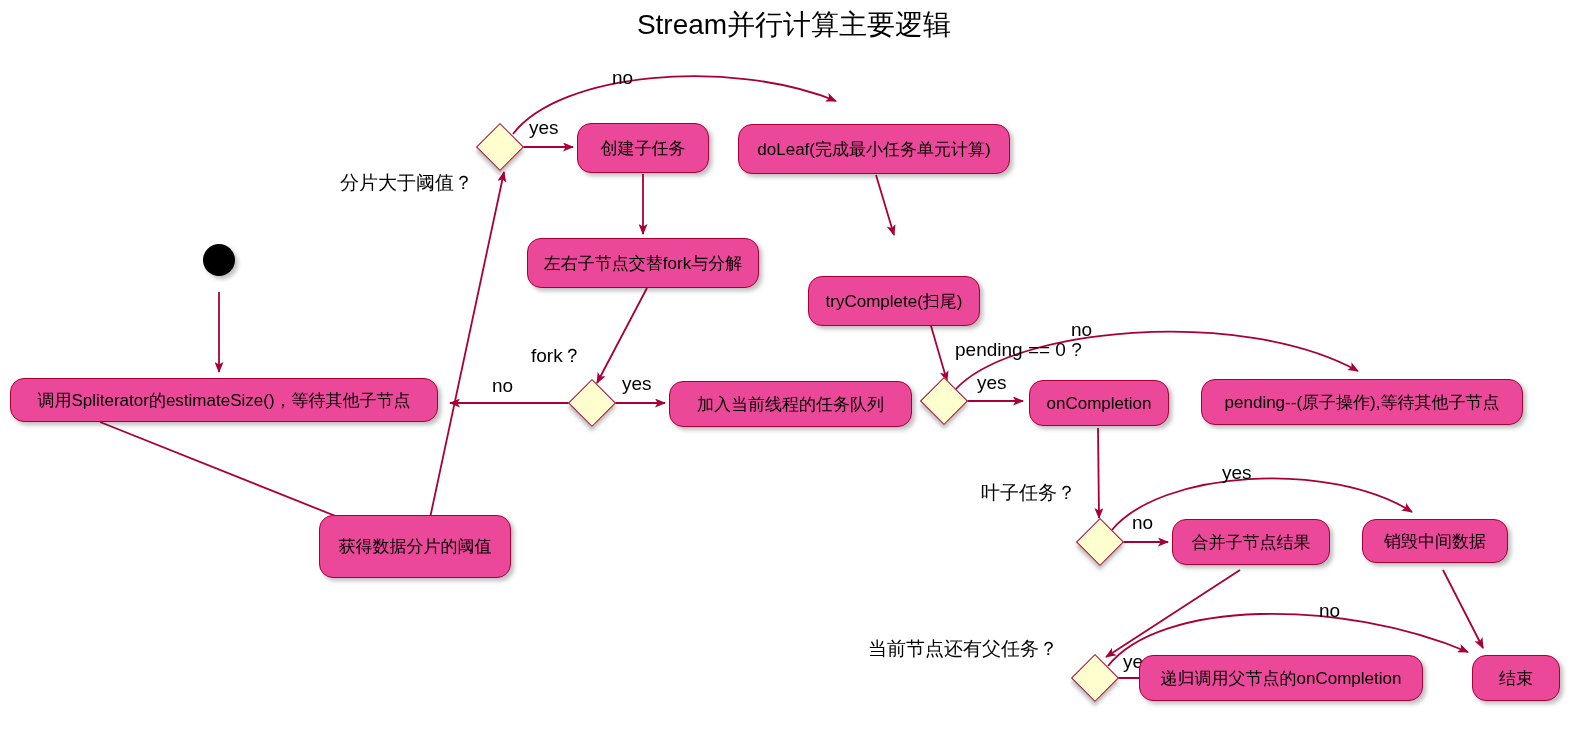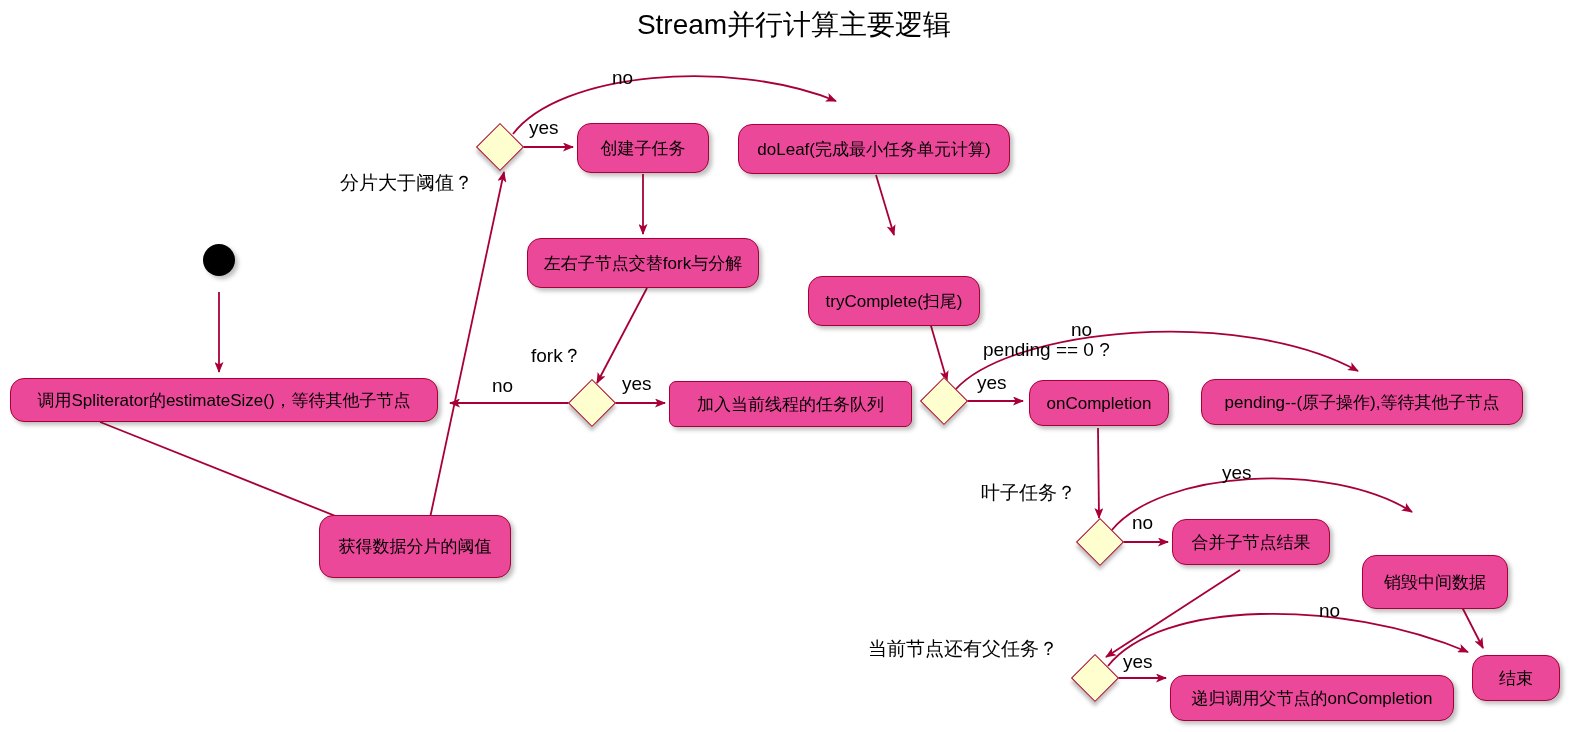--- a/index.html
+++ b/index.html
@@ -156,46 +156,46 @@
 
   <div class="node cjk" style="left:577px; top:123px; width:132px; height:50px;">创建子任务</div>
 
   <div class="node cjk" style="left:527px; top:238px; width:232px; height:50px;">左右子节点交替fork与分解</div>
 
   <div class="diamond" style="left:575px; top:386px;"></div>
   <div class="label" style="left:531px; top:346px;">fork？</div>
   <div class="label" style="left:492px; top:376px;">no</div>
   <div class="label" style="left:622px; top:374px;">yes</div>
 
-  <div class="node cjk" style="left:669px; top:381px; width:243px; height:46px;border-radius:7px;">加入当前线程的任务队列</div>
+  <div class="node cjk" style="left:669px; top:381px; width:243px; height:46px;">加入当前线程的任务队列</div>
 
   <div class="node cjk" style="left:738px; top:124px; width:272px; height:50px;">doLeaf(完成最小任务单元计算)</div>
 
   <div class="node cjk" style="left:808px; top:238px; width:172px; height:50px;margin-top:38px;">tryComplete(扫尾)</div>
 
   <div class="diamond" style="left:927px; top:384px;"></div>
-  <div class="label" style="left:955px; top:340px;margin-left:28px;">pending == 0 ?</div>
+  <div class="label" style="left:955px; top:340px;">pending == 0 ?</div>
   <div class="label" style="left:1071px; top:320px;">no</div>
   <div class="label" style="left:977px; top:373px;">yes</div>
 
   <div class="node" style="left:1029px; top:380px; width:140px; height:46px;">onCompletion</div>
 
   <div class="node cjk" style="left:1201px; top:379px; width:322px; height:46px;">pending--(原子操作),等待其他子节点</div>
 
   <div class="diamond" style="left:1083px; top:525px;"></div>
   <div class="label cjk" style="left:981px; top:483px;text-align:center;">叶子任务？</div>
   <div class="label" style="left:1132px; top:513px;">no</div>
   <div class="label" style="left:1222px; top:463px;">yes</div>
 
   <div class="node cjk" style="left:1172px; top:519px; width:158px; height:46px;">合并子节点结果</div>
 
-  <div class="node cjk" style="left:1362px; top:519px; width:146px; height:54px;margin-top:36px;">销毁中间数据</div>
+  <div class="node cjk" style="left:1362px; top:519px; width:146px; height:44px;">销毁中间数据</div>
 
   <div class="diamond" style="left:1078px; top:661px;"></div>
   <div class="label cjk" style="left:868px; top:639px;">当前节点还有父任务？</div>
   <div class="label" style="left:1123px; top:652px;">yes</div>
   <div class="label" style="left:1319px; top:601px;">no</div>
 
-  <div class="node cjk" style="left:1170px; top:655px; width:284px; height:46px;margin-top:20px;">递归调用父节点的onCompletion</div>
+  <div class="node cjk" style="left:1139px; top:655px; width:284px; height:46px;">递归调用父节点的onCompletion</div>
 
   <div class="node cjk" style="left:1472px; top:655px; width:88px; height:46px;">结束</div>
 
 </div>
 
 </body></html>

